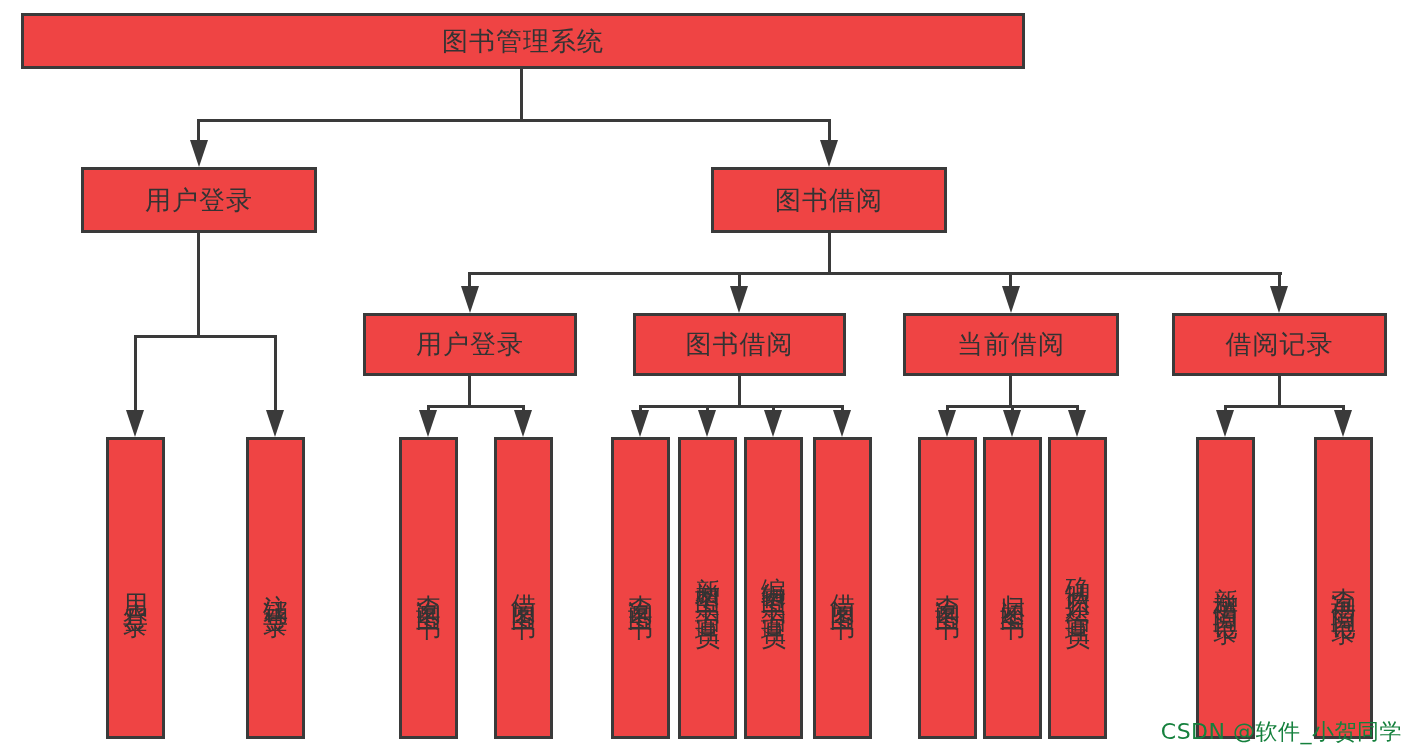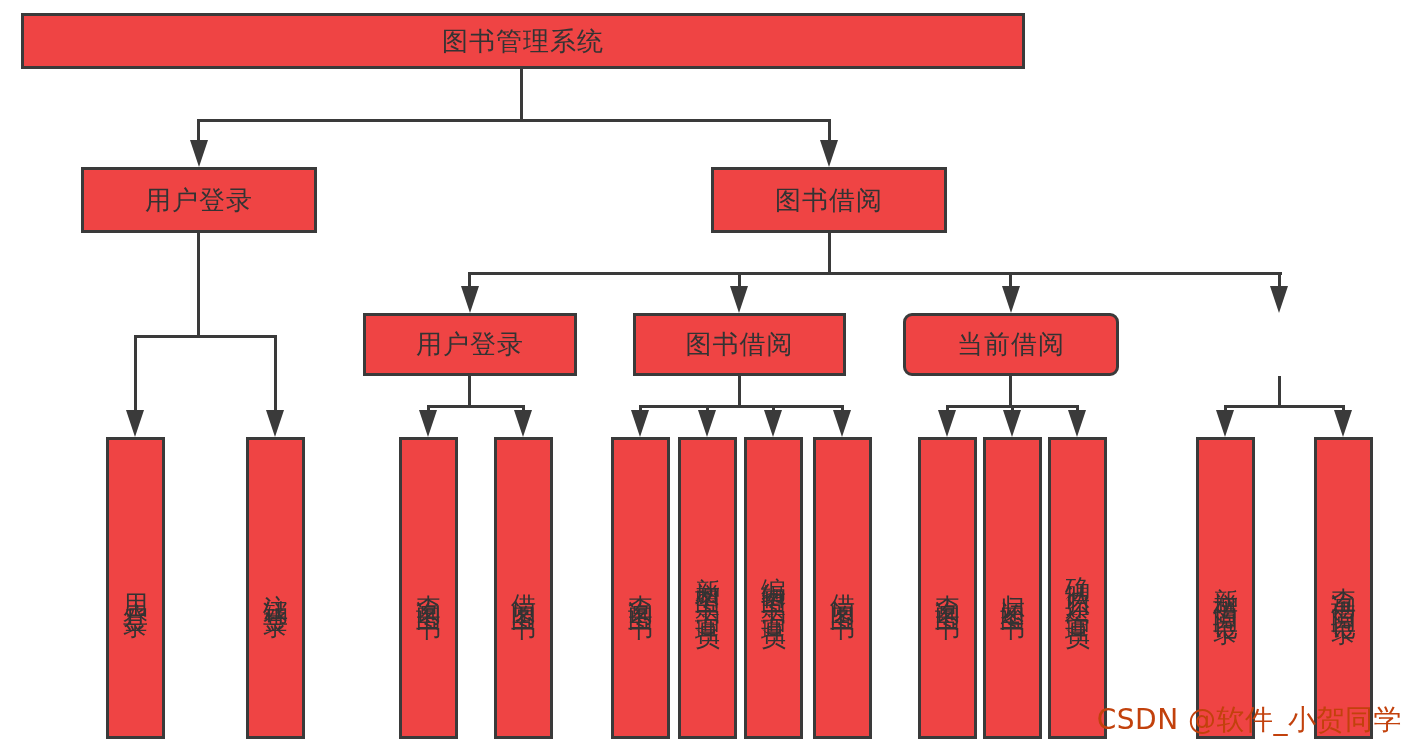--- a/index.html
+++ b/index.html
@@ -40,24 +40,24 @@
   .arrowhead{
     position:absolute;
     width:0;height:0;
     border-left:9px solid transparent;
     border-right:9px solid transparent;
     border-top:27px solid #3a3a3a;
   }
   .watermark{
     position:absolute;
     right:3px;
-    bottom:8px;
-    font-size:28px;
+    bottom:0;
+    font-size:22px;
     letter-spacing:0.5px;
-    color:#c2410c;
+    color:#15803d;
     white-space:nowrap;
   }
 </style>
 </head>
 <body>
 
 <div id="canvas">
 
   <div id="connectors">
       <div class="line" style="left: 520px; top: 69px; width: 3px; height: 53px;"></div>
@@ -124,22 +124,25 @@
   <div class="box" style="left:711px;top:167px;width:236px;height:66px;">
     <span class="h-label">图书借阅</span>
   </div>
 
   <div class="box" style="left:363px;top:313px;width:214px;height:63px;">
     <span class="h-label">用户登录</span>
   </div>
   <div class="box" style="left:633px;top:313px;width:213px;height:63px;">
     <span class="h-label">图书借阅</span>
   </div>
-  <div class="box" style="left:903px;top:313px;width:216px;height:63px;border-radius:9px;">
+  <div class="box" style="left:903px;top:313px;width:216px;height:63px;">
     <span class="h-label">当前借阅</span>
+  </div>
+  <div class="box" style="left:1172px;top:313px;width:215px;height:63px;">
+    <span class="h-label">借阅记录</span>
   </div>
 
   <div class="box" style="left:106px;top:437px;width:59px;height:302px;">
     <span class="v-label">用户登录</span>
   </div>
   <div class="box" style="left:246px;top:437px;width:59px;height:302px;">
     <span class="v-label">注销登录</span>
   </div>
 
   <div class="box" style="left:399px;top:437px;width:59px;height:302px;">

